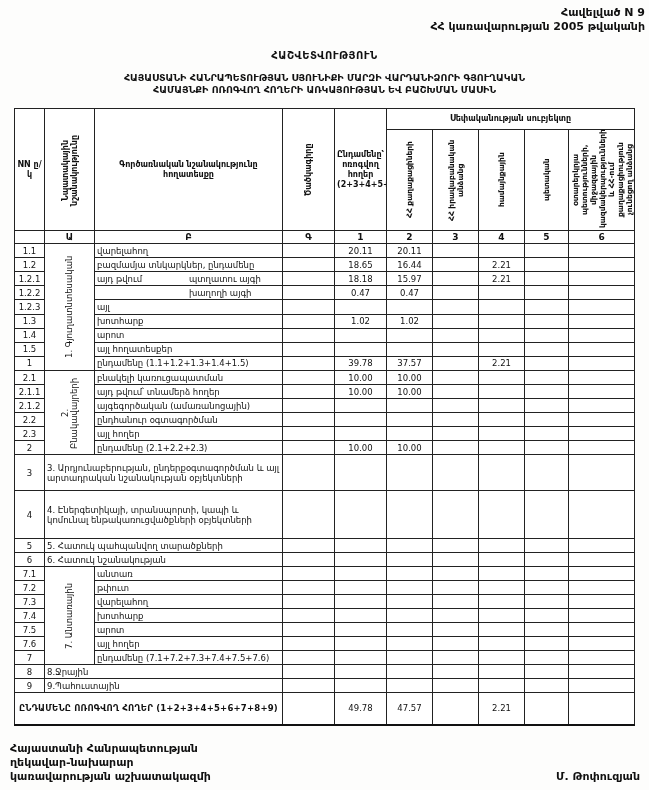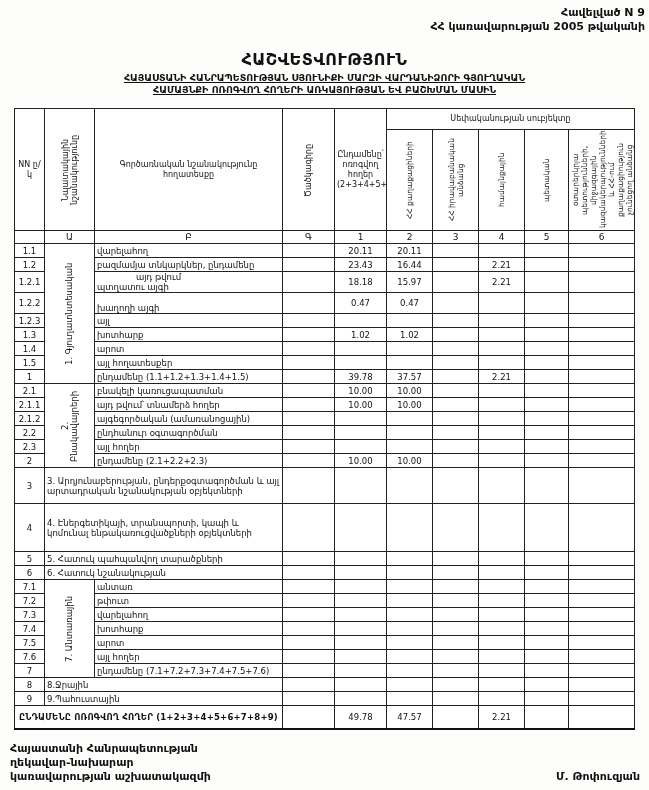--- a/index.html
+++ b/index.html
@@ -13,64 +13,64 @@
   }
   .page{position:absolute;inset:0;background:#fdfdfc;}
 
   
   .appendix{
     position:absolute;top:6px;right:4px;width:360px;
     text-align:right;font-weight:bold;font-size:11px;line-height:14px;
   }
   .report-label{
     position:absolute;top:50px;left:0;width:100%;
-    text-align:center;font-weight:bold;font-size:16px;letter-spacing:.5px;
+    text-align:center;font-weight:bold;font-size:10px;letter-spacing:.5px;
   }
   .doc-title{
     position:absolute;top:72px;left:0;width:100%;
-    text-align:center;font-weight:bold;font-size:9.5px;line-height:12px;text-decoration:underline;
+    text-align:center;font-weight:bold;font-size:9.5px;line-height:12px;
   }
 
   
   .tbl-wrap{position:absolute;top:108px;left:14px;}
   table{border-collapse:collapse;table-layout:fixed;width:620px;background:#fff;}
   th,td{
     border:1px solid #222;
     padding:0 2px;
     font-size:8.5px;
     line-height:10px;
     overflow:hidden;
     vertical-align:middle;
     font-weight:normal;
   }
   table{border:1.5px solid #111;}
-  thead th{font-size:8px;text-align:center;}
+  thead th{font-size:8px;text-align:center;font-weight:bold;}
   thead tr.ownrow th{height:100px;}
   thead tr.toprow th{height:20px;}
   tr.letters th{height:12px;font-size:9px;text-align:center;}
   .v{
     writing-mode:vertical-rl;
     transform:rotate(180deg);
     margin:0 auto;
     text-align:center;
     line-height:9px;
   }
   .vh{font-size:7.5px;height:96px;}
   .vtall{height:98px;font-size:8px;}
   .totalh{font-size:8px;line-height:10px;}
   td.num{text-align:center;font-size:8.5px;}
   td.lbl{text-align:left;}
   td.lbl.split span{display:inline-block;}
-  td.lbl.split .left{width:92px;margin-left:39px;}
+  td.lbl.split .left{width:92px;}
   td.seccell{text-align:center;}
   .secv{font-size:8.5px;}
   td.val{text-align:center;}
   tbody tr{height:14px;}
   td.grand{text-align:center;font-size:8.5px;letter-spacing:.2px;}
-  tr.grandrow{height:23px;}
+  tr.grandrow{height:32px;}
   tr.grandrow td{border-bottom:2.5px solid #111;font-weight:bold;}
   tr.grandrow td.val{font-weight:normal;}
 
   
   .footer{
     position:absolute;left:10px;top:742px;width:630px;
     display:flex;justify-content:space-between;align-items:flex-end;
     font-weight:bold;font-size:11px;line-height:14px;gap:40px;
   }
   .signer{font-weight:bold;font-size:11px;margin-left:8px;}
@@ -161,21 +161,21 @@
             <td class="val">20.11</td>
             <td class="val"></td>
             <td class="val"></td>
             <td class="val"></td>
             <td class="val"></td>
           </tr>
           <tr>
             <td class="num">1.2</td>
             <td class="lbl">բազմամյա տնկարկներ, ընդամենը</td>
             <td class="val"></td>
-            <td class="val">23.43</td>
+            <td class="val">18.65</td>
             <td class="val">16.44</td>
             <td class="val"></td>
             <td class="val">2.21</td>
             <td class="val"></td>
             <td class="val"></td>
           </tr>
           <tr>
             <td class="num">1.2.1</td>
             <td class="lbl split"><span class="left">այդ թվում</span><span>պտղատու այգի</span></td>
             <td class="val"></td>

